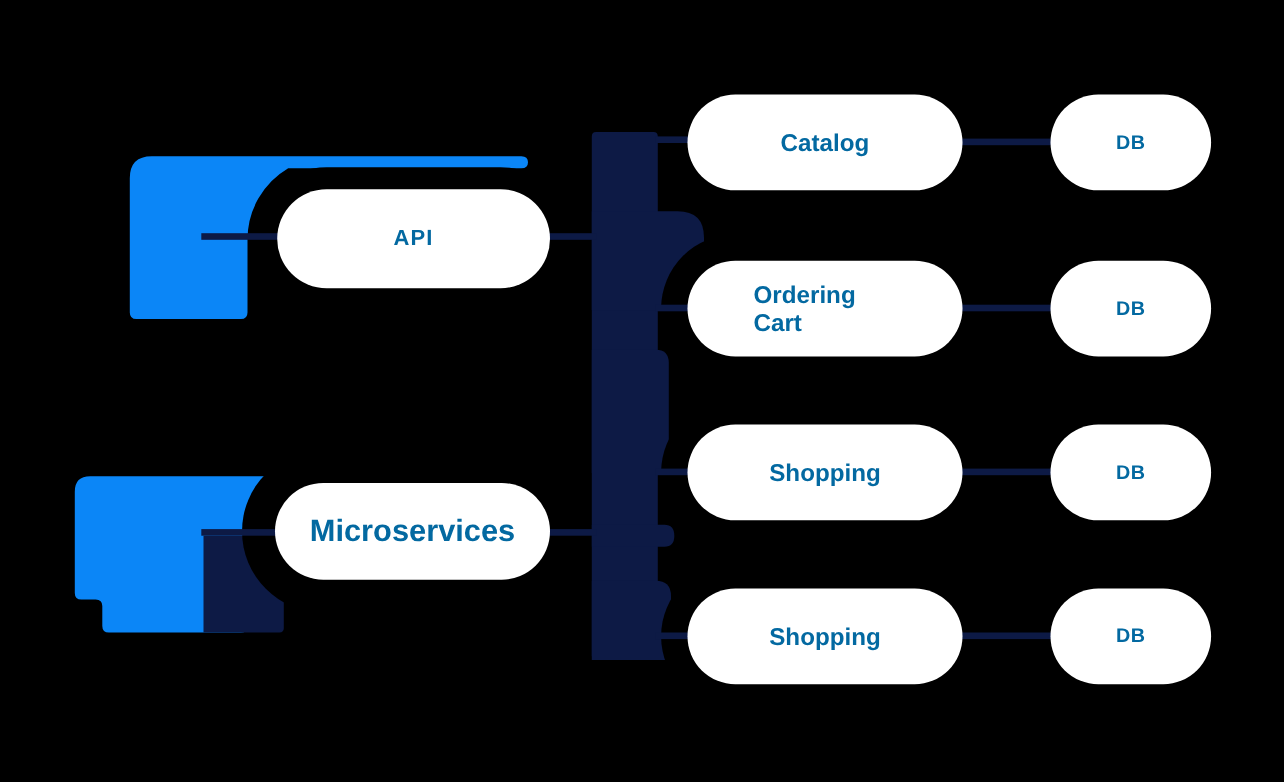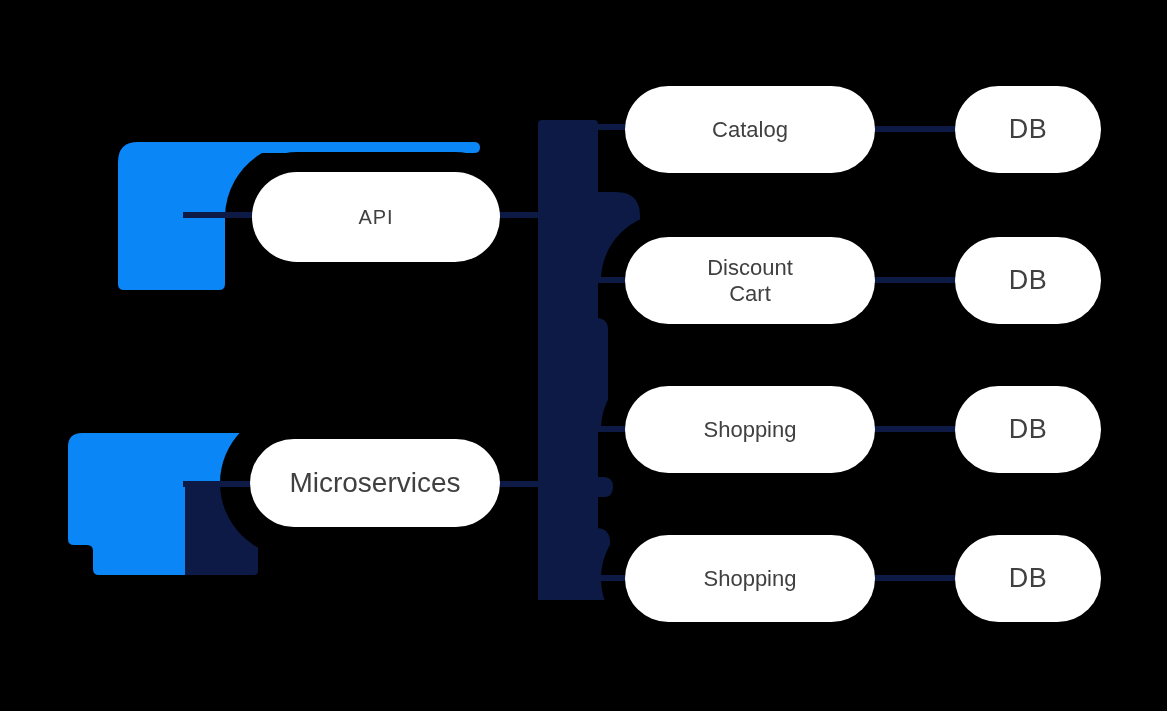--- a/index.html
+++ b/index.html
@@ -22,29 +22,29 @@
   }
   .edge {
     position: absolute; z-index: 2;
     height: 6px;
     background: #0d1a45;
   }
   .pill {
     position: absolute; z-index: 3;
     background: #ffffff;
     display: flex; align-items: center; justify-content: center;
-    text-align: center;
-    color: #404040;
-    font-weight: normal;
+    text-align: left;
+    color: #0369a1;
+    font-weight: bold;
   }
   .pill .lbl { display: block; }
   .pill-api      { left: 252px; top: 172px; width: 248px; height: 90px; border-radius: 45px; font-size: 20px; letter-spacing: 1px; }
   .pill-micro    { left: 250px; top: 439px; width: 250px; height: 88px; border-radius: 44px; font-size: 28px; }
   .pill-service  { left: 625px; width: 250px; height: 87px; border-radius: 43.5px; font-size: 22px; }
-  .pill-db       { left: 955px; width: 146px; height: 87px; border-radius: 43.5px; font-size: 27px; letter-spacing: 0.5px; }
+  .pill-db       { left: 955px; width: 146px; height: 87px; border-radius: 43.5px; font-size: 18px; letter-spacing: 0.5px; }
   .row-0 { top: 86px; }
   .row-1 { top: 237px; }
   .row-2 { top: 386px; }
   .row-3 { top: 535px; }
   .pill-service .lbl { max-width: 130px; line-height: 1.15; }
 
   .halo-api      { left: 232px; top: 152px; width: 288px; height: 130px; border-radius: 65px; }
   .halo-micro    { left: 220px; top: 409px; width: 310px; height: 148px; border-radius: 74px; }
   .halo-service  { left: 601px; width: 298px; height: 135px; border-radius: 67.5px; }
   .halo-row-0 { top: 62px; }
@@ -105,21 +105,21 @@
     <span class="lbl">API</span>
   </div>
   <div class="pill pill-micro">
     <span class="lbl">Microservices</span>
   </div>
 
   <div class="pill pill-service row-0">
     <span class="lbl">Catalog</span>
   </div>
   <div class="pill pill-service row-1">
-    <span class="lbl">Discount Cart</span>
+    <span class="lbl">Ordering Cart</span>
   </div>
   <div class="pill pill-service row-2">
     <span class="lbl">Shopping</span>
   </div>
   <div class="pill pill-service row-3">
     <span class="lbl">Shopping</span>
   </div>
 
   <div class="pill pill-db row-0">
     <span class="lbl">DB</span>

